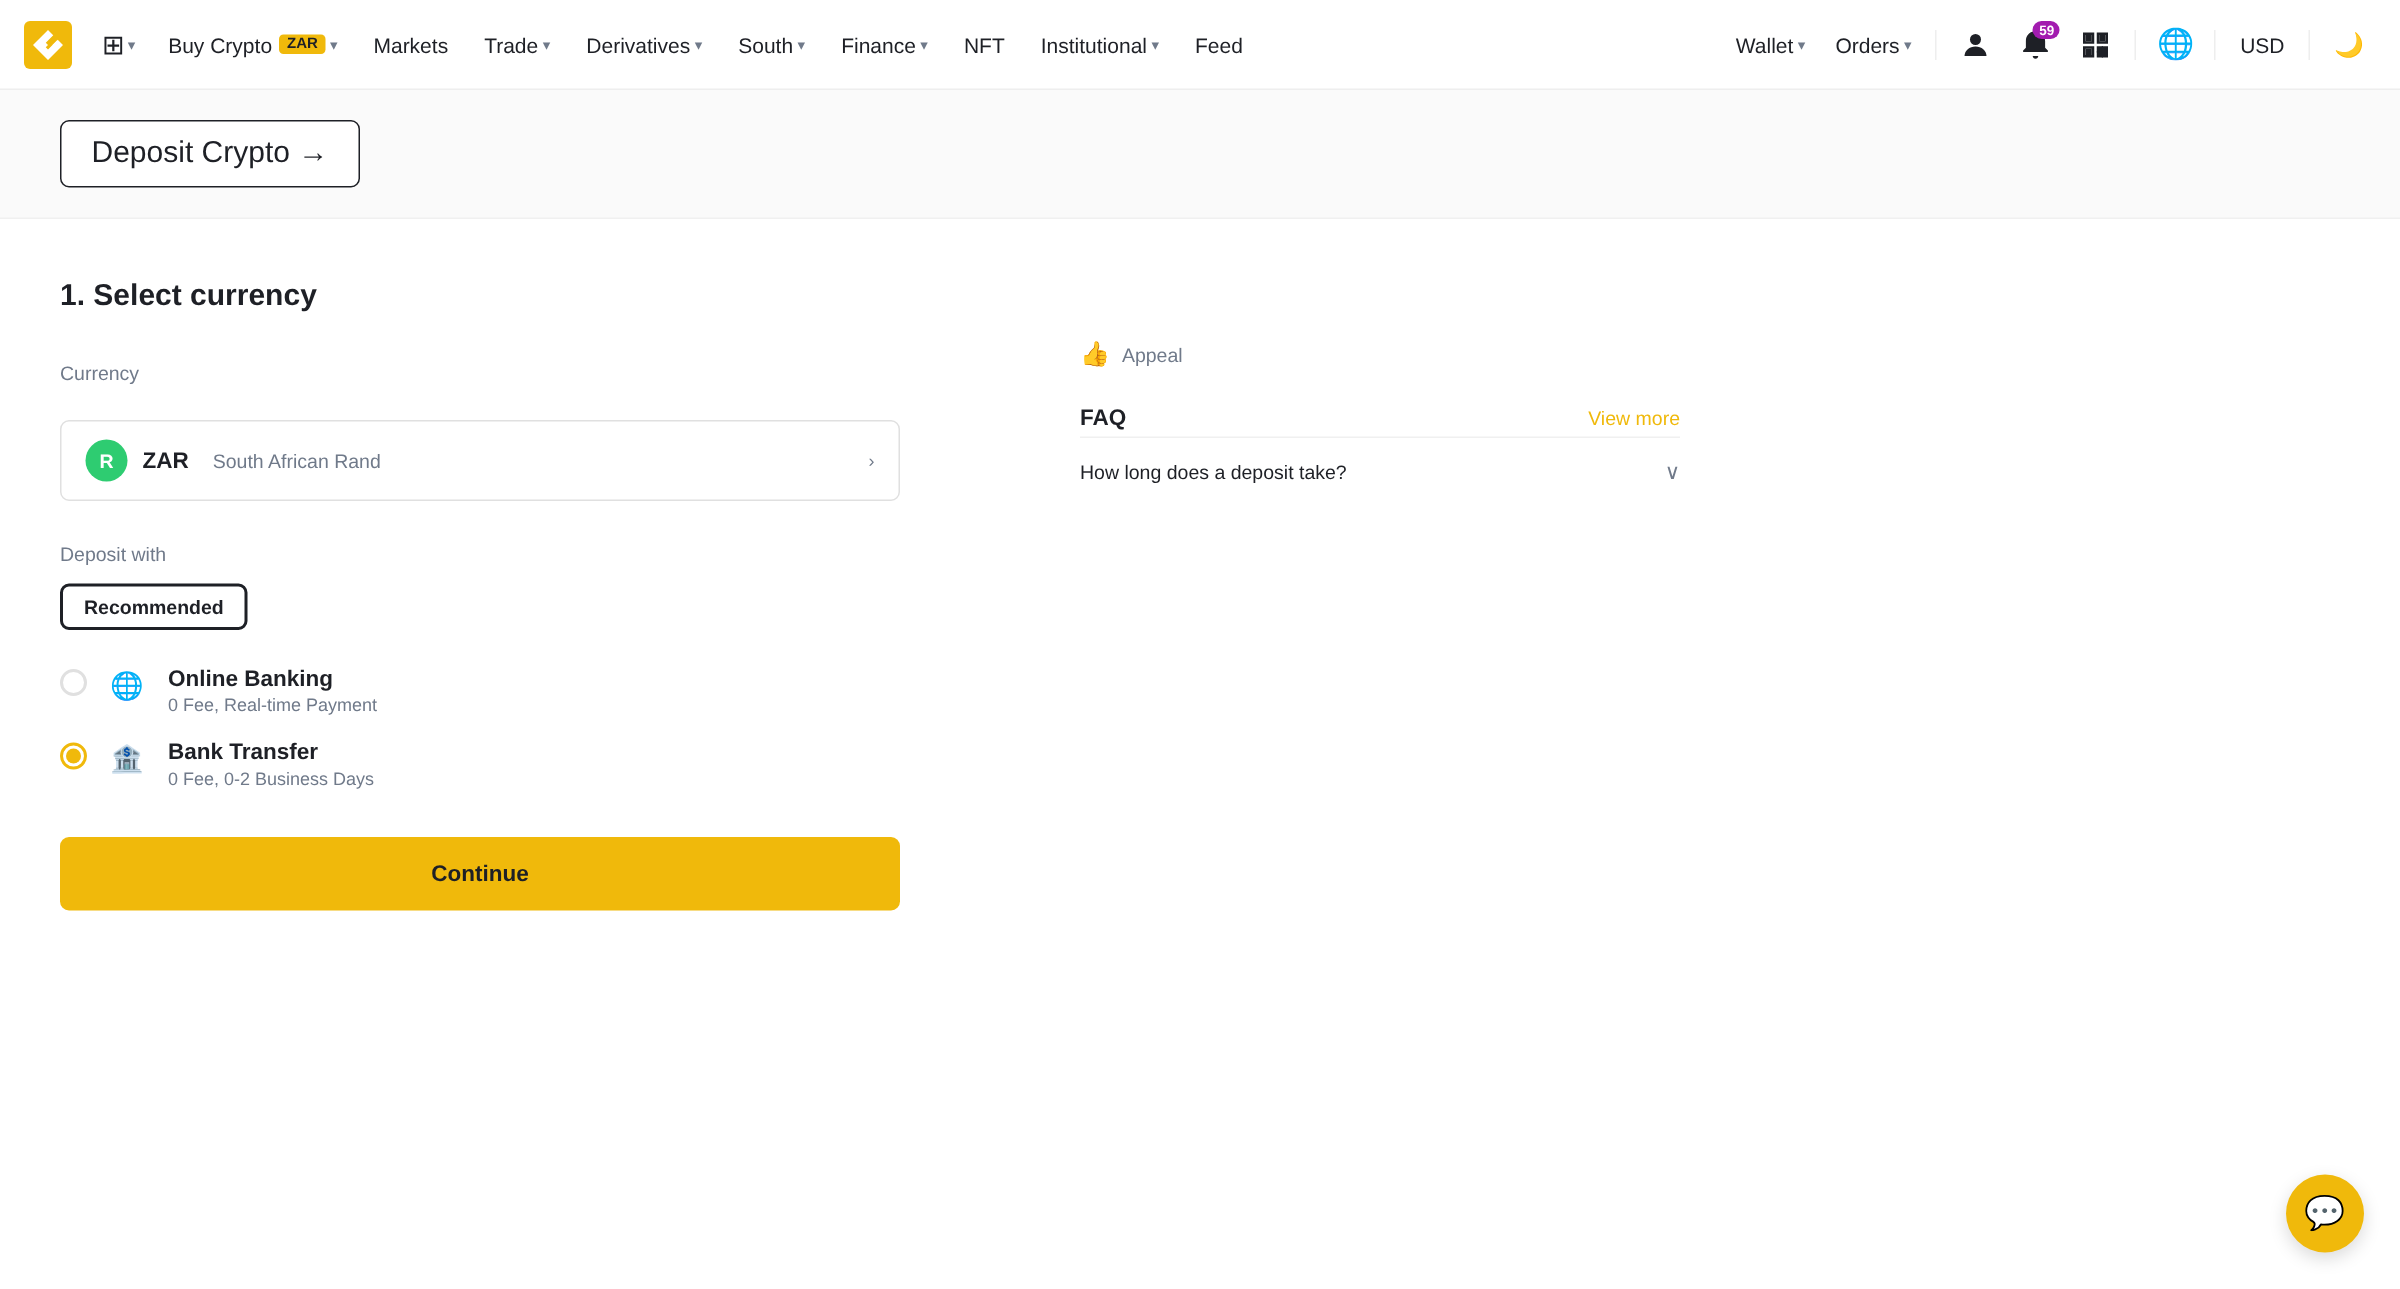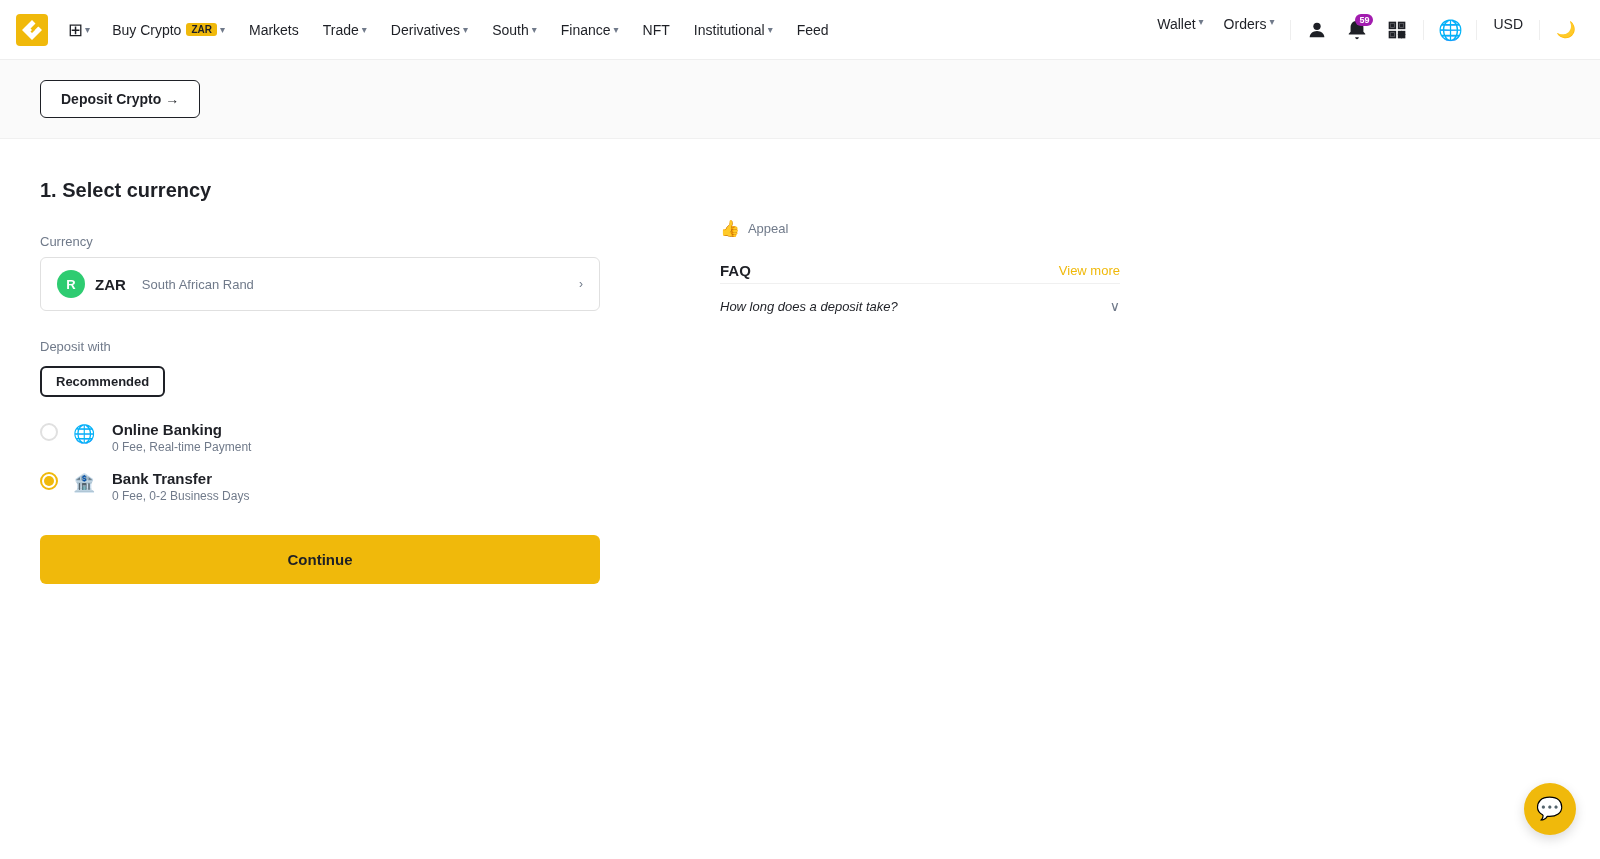--- a/index.html
+++ b/index.html
@@ -64,22 +64,23 @@
       color: #707a8a;
     }
     .nav-spacer { flex: 1; }
     .nav-right {
       display: flex;
       align-items: center;
       gap: 4px;
     }
     .nav-right-item {
       display: flex;
+      align-items: center;
       gap: 3px;
-      padding: 16px 8px;
+      padding: 1px 8px;
       height: 60px;
       cursor: pointer;
       font-size: 14px;
       font-weight: 500;
       color: #1e2026;
       border: none;
       background: none;
     }
     .nav-icon-btn {
       display: flex;
@@ -148,22 +149,22 @@
     }
     .deposit-crypto-btn {
       display: flex;
       align-items: center;
       gap: 6px;
       padding: 10px 20px;
       border: 1px solid #1e2026;
       border-radius: 6px;
       background: #fff;
       cursor: pointer;
-      font-size: 14px;
-      font-weight: 700;
+      font-size: 20px;
+      font-weight: 400;
       color: #1e2026;
     }
 
     
     .main-content {
       display: flex;
       padding: 40px;
       gap: 120px;
       max-width: 1200px;
     }
@@ -180,21 +181,21 @@
     .step-title {
       font-size: 20px;
       font-weight: 600;
       margin-bottom: 32px;
       color: #1e2026;
     }
 
     .field-label {
       font-size: 13px;
       color: #707a8a;
-      margin-bottom: 8px;
+      margin-bottom: 24px;
     }
 
     .currency-select {
       display: flex;
       align-items: center;
       justify-content: space-between;
       padding: 12px 16px;
       border: 1px solid #e0e0e0;
       border-radius: 6px;
       cursor: pointer;
@@ -347,21 +348,20 @@
       display: flex;
       align-items: center;
       justify-content: space-between;
       padding: 14px 0;
       border-top: 1px solid #f0f0f0;
       cursor: pointer;
     }
     .faq-question {
       font-size: 13px;
       color: #1e2026;
-      font-style: italic;
     }
     .faq-chevron {
       color: #707a8a;
       font-size: 14px;
     }
 
     
     .chat-btn {
       position: fixed;
       bottom: 24px;

